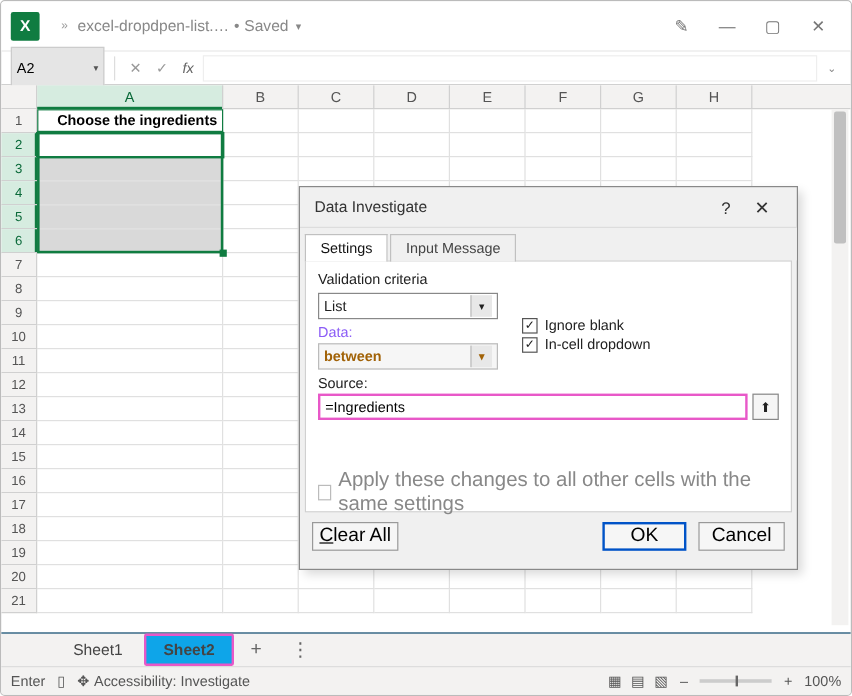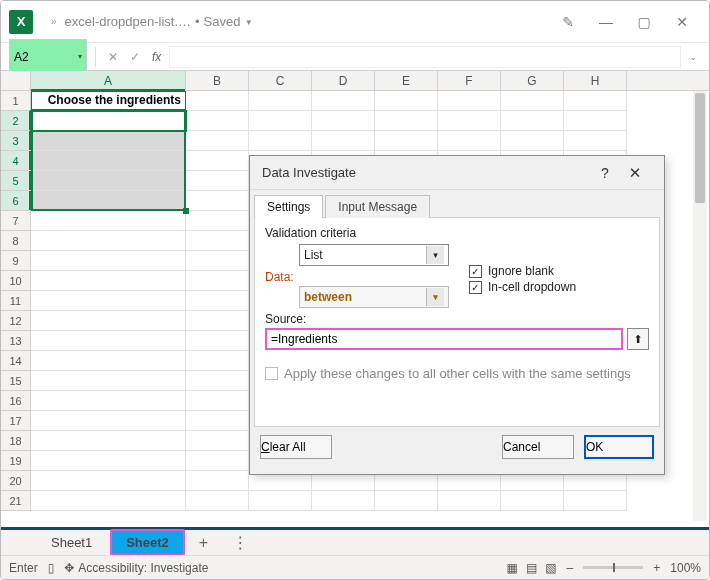--- a/index.html
+++ b/index.html
@@ -7,21 +7,21 @@
 
 
 .titlebar { height: 42px; background: #fff; display: flex; align-items: center; padding: 0 8px; border-bottom: 1px solid #e8e8e8; color: #888; font-size: 13px; }
 .excel-logo { width: 24px; height: 24px; background: #107c41; display: flex; align-items: center; justify-content: center; color: #fff; font-weight: bold; font-size: 13px; margin-right: 10px; border-radius: 2px; }
 .chev { margin: 0 8px; color: #999; font-size: 10px; }
 .tb-spacer { flex: 1; }
 .tb-icon { width: 38px; height: 30px; display: flex; align-items: center; justify-content: center; color: #777; font-size: 14px; cursor: default; }
 
 
 .fbar { height: 28px; display: flex; align-items: center; padding: 4px 8px; border-bottom: 1px solid #d0d0d0; gap: 4px; }
-.namebox { width: 78px; height: 36px; border: 1px solid #ccc; background: #86efac; font-size: 12px; padding: 0 4px; display: flex; align-items: center; justify-content: space-between; }
+.namebox { width: 78px; height: 36px; border: 1px solid #ccc; background: #e5e5e5; font-size: 12px; padding: 0 4px; display: flex; align-items: center; justify-content: space-between; }
 .namebox .dd { font-size: 8px; color: #555; }
 .fdiv { width: 1px; height: 20px; background: #ddd; margin: 0 4px; }
 .f-btn { width: 18px; color: #999; font-size: 12px; text-align: center; }
 .fx { font-style: italic; font-size: 12px; color: #666; padding: 0 4px; }
 .fvalue { flex: 1; height: 22px; border: 1px solid #eee; background: #fff; padding: 0 4px; font-size: 12px; }
 
 
 .grid-wrap { position: relative; height: 450px; overflow: hidden; }
 .colheads { display: flex; height: 20px; background: #f3f2f1; border-bottom: 1px solid #d0d0d0; position: relative; }
 .corner { width: 30px; border-right: 1px solid #d0d0d0; background: #f3f2f1; }
@@ -37,21 +37,21 @@
 .rh.active::after { content:''; position:absolute; right:-1px; top:0; bottom:0; width:2px; background:#107c41; }
 .cell { border-right: 1px solid #e0e0e0; border-bottom: 1px solid #e0e0e0; width: 63px; height: 20px; font-size: 12px; padding: 2px 4px; }
 .cell.wide { width: 155px; text-align: right; }
 .bold { font-weight: 600; }
 .selrange { background: #d9d9d9; }
 .activecell { outline: 2px solid #107c41; outline-offset: -1px; background: #fff; position: relative; }
 .selborder { position: absolute; border: 2px solid #107c41; pointer-events: none; }
 .selhandle { position:absolute; width:6px; height:6px; background:#107c41; }
 
 
-.sheetbar { position: absolute; bottom: 24px; left: 0; right: 0; height: 28px; background: #f3f2f1; border-top: 3px solid #0c4a6e; display: flex; align-items: center; padding-left: 34px; font-size: 13px; margin-top: 48px; }
+.sheetbar { position: absolute; bottom: 24px; left: 0; right: 0; height: 28px; background: #f3f2f1; border-top: 1px solid #0c4a6e; display: flex; align-items: center; padding-left: 44px; font-size: 13px; margin-top: 48px; }
 .sheettab { padding: 4px 14px; color: #444; cursor: default; border: 2px solid transparent; border-radius: 2px; margin-right: 2px; }
 .sheettab.active { background: #0ea5e9; border: 2px solid #e858c8; font-weight: 600; }
 .addsheet { padding: 0 12px; color: #666; font-size: 16px; }
 
 
 .statusbar { position: absolute; bottom: 0; left: 0; right: 0; height: 24px; background: #f3f2f1; border-top: 1px solid #ddd; display: flex; align-items: center; padding: 0 8px; font-size: 12px; color: #555; }
 .statusbar .sp { flex: 1; }
 
 
 .vscroll { position: absolute; top: 90px; right: 2px; width: 14px; height: 430px; background: #f3f2f1; }
@@ -62,36 +62,36 @@
 .dlg-title { height: 34px; display: flex; align-items: center; padding: 0 12px; font-size: 13px; color: #333; border-bottom: 1px solid #ddd; }
 .dlg-title .sp { flex:1; }
 .dlg-close { width: 34px; text-align: center; font-size: 15px; color: #333; }
 .dlg-help { width: 26px; text-align: center; font-size: 14px; color: #333; }
 .dlg-tabs { display: flex; height: 27px; background: #f0f0f0; padding: 4px 4px 0 4px; }
 .dtab { padding: 4px 12px; font-size: 12px; border: 1px solid #c0c0c0; border-bottom: none; margin-right: 2px; color: #444; background: #f0f0f0; position: relative; top:1px; }
 .dtab.active { background: #fff; color: #111; z-index: 2; }
 .dlg-body { background: #fff; margin: 0 4px; padding: 8px 10px; border: 1px solid #d0d0d0; height: 210px; font-size: 12px; color: #222; }
 .groupt { margin-bottom: 4px; }
 .lbl { display: block; margin: 4px 0 2px; }
-.lbl.dis { color: #c2410c; }
-.combo { display: inline-flex; width: 150px; height: 22px; border: 1px solid #888; background: #fff; align-items: center; justify-content: space-between; padding: 0 4px; font-size: 12px; margin-left: 34px; }
+.lbl.dis { color: #8b5cf6; }
+.combo { display: inline-flex; width: 150px; height: 22px; border: 1px solid #888; background: #fff; align-items: center; justify-content: space-between; padding: 0 4px; font-size: 12px; }
 .combo.dis { color: #a16207; border-color: #bbb; background: #f6f6f6; font-weight: bold; }
 .combo .dd { background: #e8e8e8; width: 18px; height: 18px; text-align: center; font-size: 9px; line-height: 18px; border-left: 1px solid #bbb;}
 .chkrow { display: flex; gap: 20px; margin-top: 2px; }
 .chkcol { }
 .chk { display: flex; align-items: center; gap: 6px; margin: 2px 0; font-size: 12px; }
 .chkbox { width: 13px; height: 13px; border: 1px solid #555; background: #fff; display:flex; align-items:center; justify-content:center; font-size:10px; }
 .srcrow { display: flex; align-items: center; gap: 4px; margin-top: 2px; }
 .srcinput { flex: 1; height: 22px; border: 2px solid #e858c8; padding: 0 4px; font-size: 12px; }
 .picker { width: 22px; height: 22px; border: 1px solid #888; background: #f6f6f6; display:flex; align-items:center; justify-content:center; font-size:11px;}
-.applychk { display: flex; align-items: center; gap: 6px; color: #888; margin-top: 16px; font-size: 13px;}
+.applychk { display: flex; align-items: center; gap: 6px; color: #888; margin-top: 40px; font-size: 17px;}
 .applychk .chkbox { border-color: #bbb; }
 .dlg-btns { display: flex; padding: 8px 10px; gap: 10px; }
 .dlg-btns .sp { flex:1; }
-.btn { width: 72px; height: 24px; border: 1px solid #999; background: #f6f6f6; font-size: 12px; line-height: 22px; }
+.btn { width: 72px; height: 24px; border: 1px solid #999; background: #f6f6f6; font-size: 16px; text-align: center; line-height: 22px; }
 .btn.primary { border: 2px solid #0053c7; width: 70px; line-height: 20px; }
 .underline { text-decoration: underline; }
 
 label.chk, .btn { cursor: default; }
 </style>
 </head>
 <body>
 
 <div class="titlebar">
   <div class="excel-logo">X</div>
@@ -440,16 +440,16 @@
       <div class="picker">⬆</div>
     </div>
     <label class="applychk">
       <span class="chkbox"></span>
       <span>Apply these changes to all other cells with the same settings</span>
     </label>
   </div>
   <div class="dlg-btns">
     <div class="btn"><span class="underline">C</span>lear All</div>
     <div class="sp"></div>
+    <div class="btn primary">OK</div>
     <div class="btn">Cancel</div>
-    <div class="btn primary">OK</div>
   </div>
 </div>
 
 </body></html>

